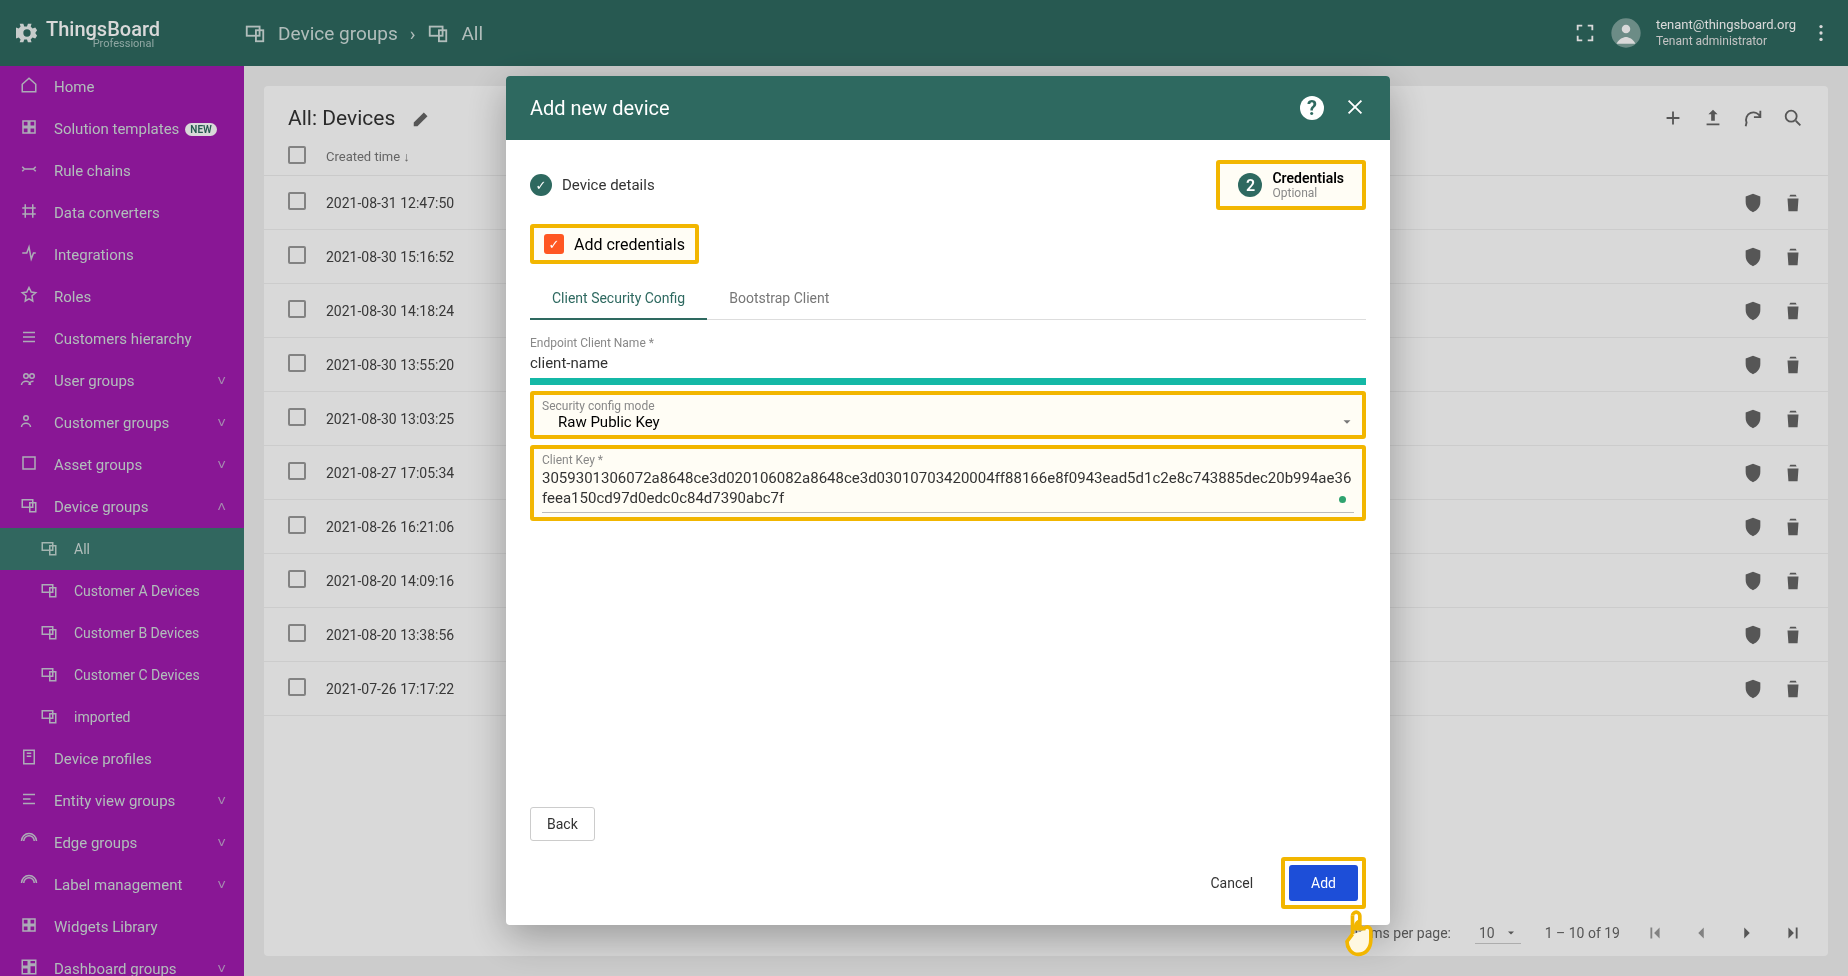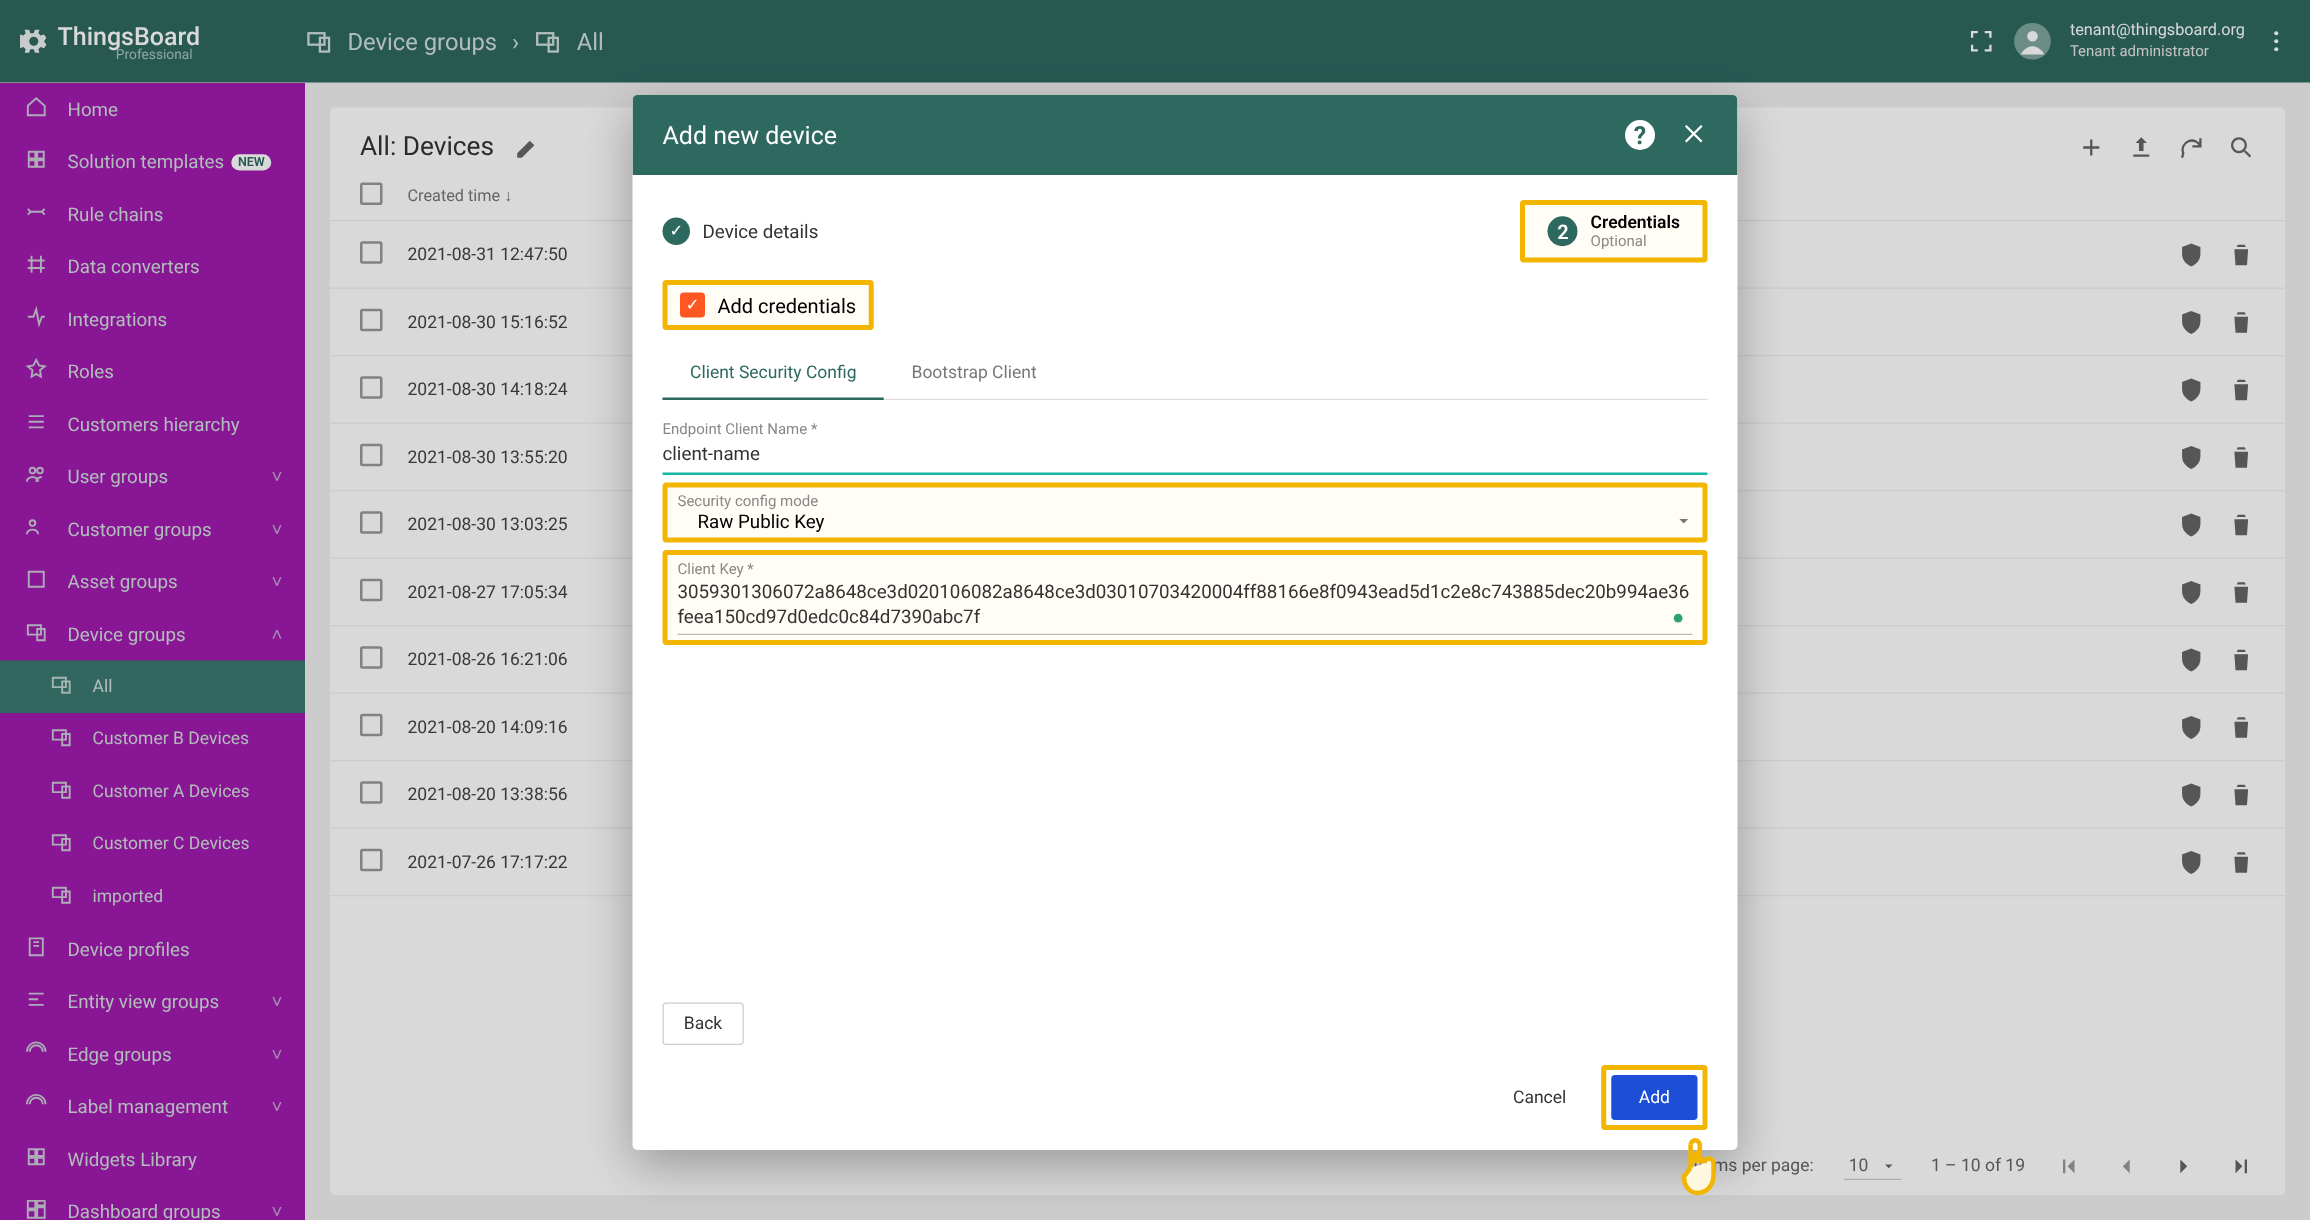--- a/index.html
+++ b/index.html
@@ -62,21 +62,21 @@
 
 .cred-chk { display:flex; align-items:center; gap:10px; margin-bottom:14px; border:4px solid #f2b600; border-radius:3px; padding:6px 10px; width:max-content; background:#fffdf5; }
 .cred-chk .box { width:20px; height:20px; background:#ff5722; border-radius:3px; display:flex; align-items:center; justify-content:center; color:#fff; font-size:13px; }
 
 .tabs { display:flex; border-bottom:1px solid #ddd; margin-bottom:16px; }
 .tab { padding:12px 22px; font-size:14px; color:#777; cursor:pointer; }
 .tab.active { color:#2e6960; border-bottom:2px solid #2e6960; margin-bottom:-1px; }
 
 .field { margin-bottom:6px; }
 .field-label { font-size:12px; color:#888; }
-.field-input { width:100%; border:none; border-bottom:2px solid #14b8a6; font-size:15px; padding:4px 0 6px; outline:none; color:#333; }
+.field-input { width:100%; border:none; border-bottom:7px solid #14b8a6; font-size:15px; padding:4px 0 6px; outline:none; color:#333; }
 .hilite { border:4px solid #f2b600; border-radius:3px; padding:4px 8px; margin-bottom:6px; background:#fffdf5; position:relative; }
 .select-row { display:flex; align-items:center;margin-left:16px; }
 .select-row .sel-chev { margin-left:auto; color:#777; }
 .field-ta { width:100%; border:none; border-bottom:1px solid #bbb; font-size:15px; padding:2px 0 4px; outline:none; color:#333; line-height:1.3; font-family:inherit; resize:none; }
 .dot-green { position:absolute; right:16px; bottom:14px; width:7px; height:7px; background:#2fa36f; border-radius:50%; }
 
 .back-btn { border:1px solid #ccc; background:#fff; color:#333; font-size:14px; padding:8px 16px; border-radius:3px; margin-top:280px; cursor:pointer; }
 .dialog-foot { display:flex; justify-content:flex-end; gap:16px; padding:16px 24px; position:relative; }
 .cancel-btn { background:none; border:none; font-size:14px; padding:8px 12px; cursor:pointer; color:#333; }
 .add-wrap { border:4px solid #f2b600; border-radius:3px; padding:4px; }
@@ -208,27 +208,27 @@
     <div class="side-item sub active">
       <span class="icon"><svg width="18" height="18" viewBox="0 0 24 24" fill="none" stroke="#d0dfdc" stroke-width="2">
           <path d="M3 5h14v10H3zM13 9h8v12h-8z"></path>
         </svg></span>
       <span>All</span>
     </div>
     <div class="side-item sub">
       <span class="icon"><svg width="18" height="18" viewBox="0 0 24 24" fill="none" stroke="#d0dfdc" stroke-width="2">
           <path d="M3 5h14v10H3zM13 9h8v12h-8z"></path>
         </svg></span>
+      <span>Customer A Devices</span>
+    </div>
+    <div class="side-item sub">
+      <span class="icon"><svg width="18" height="18" viewBox="0 0 24 24" fill="none" stroke="#d0dfdc" stroke-width="2">
+          <path d="M3 5h14v10H3zM13 9h8v12h-8z"></path>
+        </svg></span>
       <span>Customer B Devices</span>
-    </div>
-    <div class="side-item sub">
-      <span class="icon"><svg width="18" height="18" viewBox="0 0 24 24" fill="none" stroke="#d0dfdc" stroke-width="2">
-          <path d="M3 5h14v10H3zM13 9h8v12h-8z"></path>
-        </svg></span>
-      <span>Customer A Devices</span>
     </div>
     <div class="side-item sub">
       <span class="icon"><svg width="18" height="18" viewBox="0 0 24 24" fill="none" stroke="#d0dfdc" stroke-width="2">
           <path d="M3 5h14v10H3zM13 9h8v12h-8z"></path>
         </svg></span>
       <span>Customer C Devices</span>
     </div>
     <div class="side-item sub">
       <span class="icon"><svg width="18" height="18" viewBox="0 0 24 24" fill="none" stroke="#d0dfdc" stroke-width="2">
           <path d="M3 5h14v10H3zM13 9h8v12h-8z"></path>

